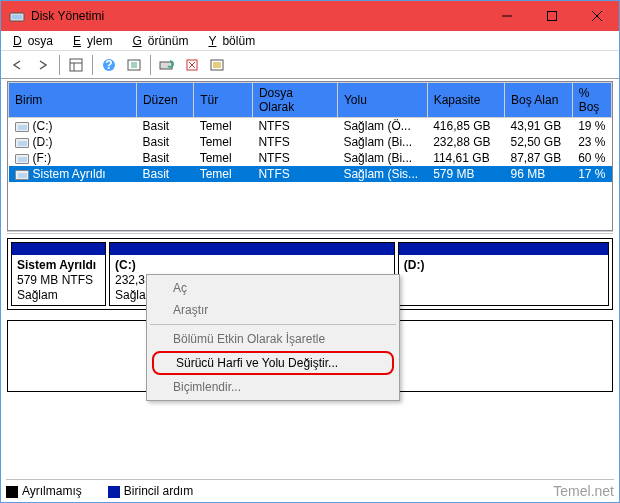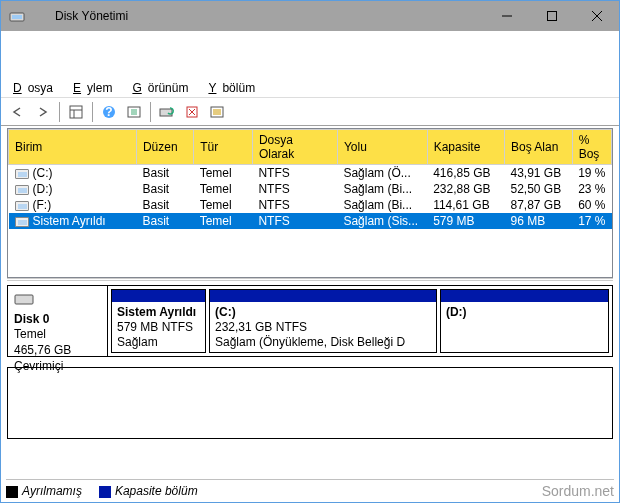--- a/index.html
+++ b/index.html
@@ -1,34 +1,34 @@
 <!DOCTYPE html>
 <html><head>
 <meta charset="utf-8">
 <style>
 * { margin: 0; padding: 0; box-sizing: border-box; font-family: "Segoe UI", Tahoma, sans-serif; font-size: 12px; }
 body { background: #fff; width: 620px; height: 503px; overflow: hidden; border: 1px solid #5a9de0; }
 
-.titlebar { background: #a3a3a3; height: 30px; display: flex; align-items: center; padding: 0 0 0 8px; color: #000; gap: 24px; }
+.titlebar { background: #ef4444; height: 30px; display: flex; align-items: center; padding: 0 0 0 8px; color: #000; }
 .titlebar .icon { width: 16px; height: 16px; margin-right: 6px; }
 .titlebar .title { flex: 1; font-size: 12px; }
 .titlebar .win-btns { display: flex; }
 .titlebar .win-btn { width: 45px; height: 30px; display: flex; align-items: center; justify-content: center; color: #000; }
 
-.menubar { height: 20px; display: flex; align-items: center; padding: 0 6px; gap: 2px; border-bottom: 1px solid #ddd; margin-top: 47px; }
+.menubar { height: 20px; display: flex; align-items: center; padding: 0 6px; gap: 2px; border-bottom: 1px solid #ddd; }
 .menubar span { padding: 1px 6px; }
 .menubar span u { text-decoration: underline; }
 
 .toolbar { height: 28px; display: flex; align-items: center; padding: 2px 6px; gap: 3px; border-bottom: 1px solid #a0a0a0; }
 .toolbar .tbtn { width: 22px; height: 22px; border: 1px solid transparent; display: flex; align-items: center; justify-content: center; }
 .toolbar .tsep { width: 1px; height: 20px; background: #a0a0a0; margin: 0 2px; }
 
 .table-wrap { height: 150px; overflow: auto; border-bottom: 2px solid #bdbdbd; margin: 2px 6px 0 6px; border: 1px solid #828790; }
 table.vols { width: 100%; border-collapse: collapse; }
-table.vols th { background: #fde047; border: 1px solid #d0d0d0; text-align: left; padding: 3px 6px; font-weight: normal; position: sticky; top: 0; }
+table.vols th { background: #3b82f6; border: 1px solid #d0d0d0; text-align: left; padding: 3px 6px; font-weight: normal; position: sticky; top: 0; }
 table.vols td { padding: 1px 6px; white-space: nowrap; }
 table.vols tr.selected td { background: #0078d7; color: #fff; }
 .vol-icon { display: inline-block; width: 14px; height: 10px; border: 1px solid #888; background: #eee; border-radius: 1px; margin-right: 4px; vertical-align: middle; position: relative; }
 .vol-icon::before { content:""; position:absolute; left:2px; top:2px; width:9px; height:5px; background:#b9d6f2; }
 
 .pane-sep { height: 3px; background: #fff; border-top: 1px solid #ccc; border-bottom: 1px solid #ccc; margin: 0 6px; cursor: row-resize; }
 
 .graphical { padding: 4px 6px 0 6px; position: relative; }
 .disk-row { display: flex; border: 1px solid #000; margin-bottom: 10px; height: 72px; background: #fff; }
 .disk-info { width: 100px; padding: 5px 6px; border-right: 1px solid #000; line-height: 1.3; }
@@ -39,21 +39,21 @@
 .part.blank { flex:1; display:flex; align-items:center; justify-content:flex-start; border:none; }
 .part b { font-weight: bold; }
 
 .ctx-menu { position: absolute; left: 145px; top: 40px; width: 254px; background: #f0f0f0; border: 1px solid #a0a0a0; box-shadow: 2px 2px 4px rgba(0,0,0,.25); z-index: 10; padding: 2px; }
 .ctx-item { padding: 4px 8px 4px 24px; color: #6d6d6d; }
 .ctx-item.enabled { color: #000; }
 .ctx-item.hl { border: 2px solid #e60000; border-radius: 8px; margin: 1px 3px; padding: 3px 6px 3px 22px; }
 .ctx-sep { height: 1px; background: #c0c0c0; margin: 3px 1px; }
 
 .legend { position: absolute; bottom: 4px; left: 6px; right: 6px; display: flex; justify-content: space-between; align-items: center; font-size: 12px; border-top: 1px solid #c0c0c0; padding-top: 3px; }
-.legend-left { display:flex; gap: 17px; align-items:center;font-style:italic; }
+.legend-left { display:flex; gap: 26px; align-items:center; }
 .lg-sw { display:inline-block; width:12px; height:12px; margin-right:4px; vertical-align:middle; }
 .lg-black { background:#000; }
 .lg-blue { background:#0018a8; }
 .watermark { color:#9d9d9d; font-size:14px; }
 </style>
 </head>
 <body>
 
 <div class="titlebar">
   <span class="icon">
@@ -204,31 +204,20 @@
         </tr>
       </tbody>
   </table>
 </div>
 
 <div class="pane-sep"></div>
 
 <div class="graphical">
 
   <div class="disk-row">
-    <div class="disk-info">
-      <div class="dicon">
-        <svg width="20" height="14">
-            <rect x="1" y="3" width="18" height="9" rx="1" fill="#d9d9d9" stroke="#555"></rect>
-          </svg>
-      </div>
-      <b>Disk 0</b><br>
-      <span>Temel</span><br>
-      <span>465,76 GB</span><br>
-      <span>Çevrimiçi</span>
-    </div>
     <div class="disk-parts">
       <div class="part" style="width:95px">
         <div class="bar"></div>
         <b>Sistem Ayrıldı</b><br>
         <span>579 MB NTFS</span><br>
         <span>Sağlam (Sistem,</span>
       </div>
       <div class="part" style="flex:1.1">
         <div class="bar"></div>
         <b>(C:)</b><br>
@@ -242,22 +231,30 @@
       </div>
     </div>
   </div>
 
   <div class="disk-row" style="height:72px">
     <div class="disk-parts">
       <div class="part blank"></div>
     </div>
   </div>
 
+  <div class="ctx-menu">
+    <div class="ctx-item">Aç</div>
+    <div class="ctx-item">Araştır</div>
+    <div class="ctx-sep"></div>
+    <div class="ctx-item">Bölümü Etkin Olarak İşaretle</div>
+    <div class="ctx-item enabled hl">Sürücü Harfi ve Yolu Değiştir...</div>
+    <div class="ctx-item">Biçimlendir...</div>
+  </div>
 
 </div>
 
 <div class="legend">
   <div class="legend-left">
     <span><span class="lg-sw lg-black"></span><span>Ayrılmamış</span></span>
-    <span><span class="lg-sw lg-blue"></span><span>Kapasite bölüm</span></span>
-  </div>
-  <span class="watermark">Sordum.net</span>
+    <span><span class="lg-sw lg-blue"></span><span>Birincil ardım</span></span>
+  </div>
+  <span class="watermark">Temel.net</span>
 </div>
 
 </body></html>

